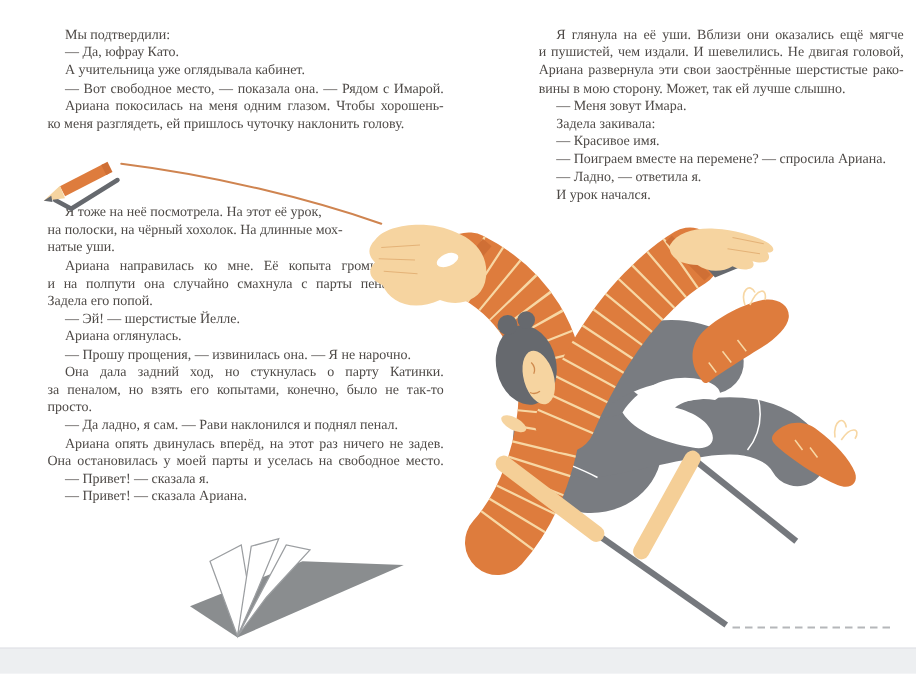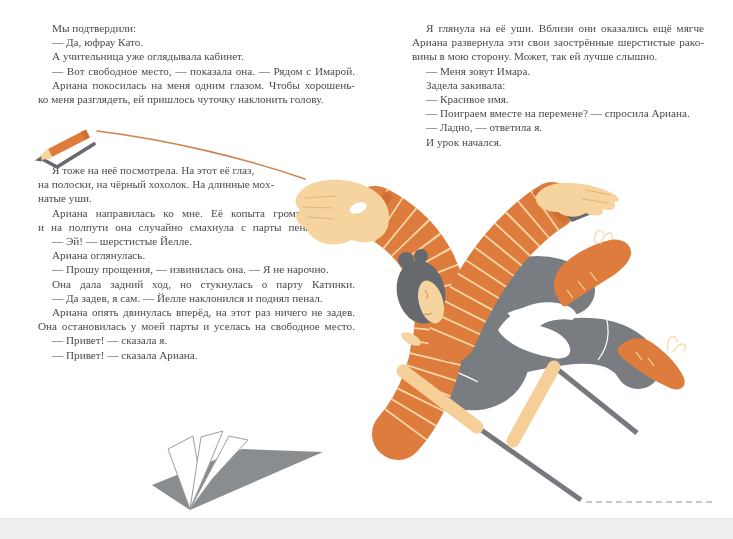--- a/index.html
+++ b/index.html
@@ -21,38 +21,42 @@
   <div class="text-block" style="left:38px;top:21px;width:317px">
       <div class="tl ind">Мы подтвердили:</div>
       <div class="tl ind">— Да, юфрау Като.</div>
       <div class="tl ind">А учительница уже оглядывала кабинет.</div>
       <div class="tl jl ind">— Вот свободное место, — показала она. — Рядом с Имарой.</div>
       <div class="tl jl ind">Ариана покосилась на меня одним глазом. Чтобы хорошень-</div>
       <div class="tl">ко меня разглядеть, ей пришлось чуточку наклонить голову.</div>
     </div>
 
   <div class="text-block" style="left:38px;top:163px;width:317px">
-      <div class="tl ind">Я тоже на неё посмотрела. На этот её глаз,</div>
+      <div class="tl ind">Я тоже на неё посмотрела. На этот её урок,</div>
       <div class="tl">на полоски, на чёрный хохолок. На длинные мох-</div>
       <div class="tl">натые уши.</div>
       <div class="tl jl ind">Ариана направилась ко мне. Её копыта громко стучали,</div>
       <div class="tl jl">и на полпути она случайно смахнула с парты пенал Йелле.</div>
+      <div class="tl">Задела его попой.</div>
       <div class="tl ind">— Эй! — шерстистые Йелле.</div>
       <div class="tl ind">Ариана оглянулась.</div>
       <div class="tl ind">— Прошу прощения, — извинилась она. — Я не нарочно.</div>
       <div class="tl jl ind">Она дала задний ход, но стукнулась о парту Катинки.</div>
-      <div class="tl ind">— Да задев, я сам. — Йелле наклонился и поднял пенал.</div>
+      <div class="tl jl">за пеналом, но взять его копытами, конечно, было не так-то</div>
+      <div class="tl">просто.</div>
+      <div class="tl ind">— Да ладно, я сам. — Рави наклонился и поднял пенал.</div>
       <div class="tl jl ind">Ариана опять двинулась вперёд, на этот раз ничего не задев.</div>
       <div class="tl jl">Она остановилась у моей парты и уселась на свободное место.</div>
       <div class="tl ind">— Привет! — сказала я.</div>
       <div class="tl ind">— Привет! — сказала Ариана.</div>
     </div>
 
-  <div class="text-block" style="left:412px;top:21px;width:292px">
+  <div class="text-block" style="left:431px;top:21px;width:292px">
       <div class="tl jl ind">Я глянула на её уши. Вблизи они оказались ещё мягче</div>
+      <div class="tl jl">и пушистей, чем издали. И шевелились. Не двигая головой,</div>
       <div class="tl jl">Ариана развернула эти свои заострённые шерстистые рако-</div>
       <div class="tl">вины в мою сторону. Может, так ей лучше слышно.</div>
       <div class="tl ind">— Меня зовут Имара.</div>
       <div class="tl ind">Задела закивала:</div>
       <div class="tl ind">— Красивое имя.</div>
       <div class="tl ind">— Поиграем вместе на перемене? — спросила Ариана.</div>
       <div class="tl ind">— Ладно, — ответила я.</div>
       <div class="tl ind">И урок начался.</div>
     </div>
 

